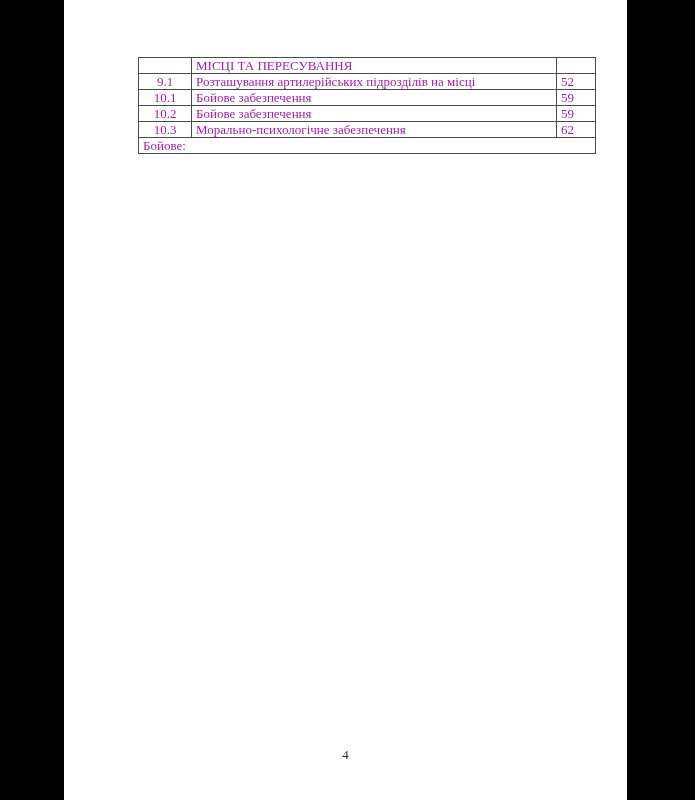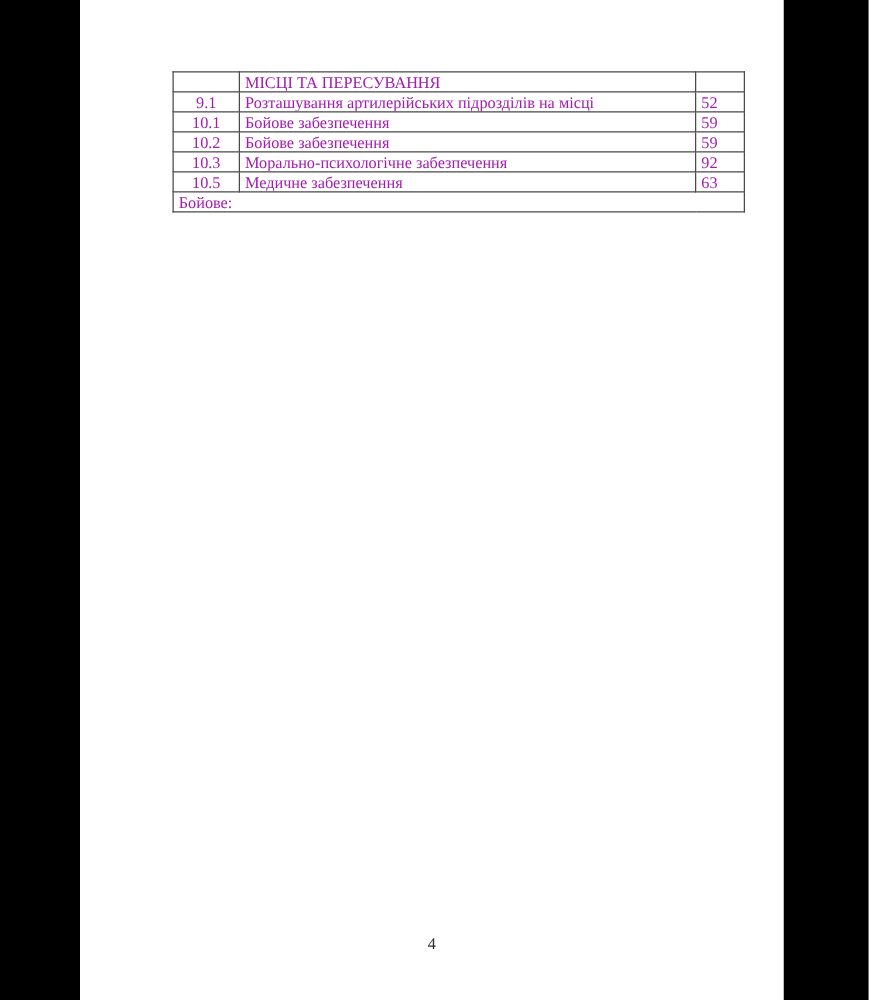--- a/index.html
+++ b/index.html
@@ -85,26 +85,21 @@
         <td class="col-page">59</td>
       </tr>
       <tr>
         <td class="col-num">10.2</td>
         <td class="col-title">Бойове забезпечення</td>
         <td class="col-page">59</td>
       </tr>
       <tr>
         <td class="col-num">10.3</td>
         <td class="col-title">Морально-психологічне забезпечення</td>
-        <td class="col-page">92</td>
-      </tr>
-      <tr>
-        <td class="col-num">10.5</td>
-        <td class="col-title">Медичне забезпечення</td>
-        <td class="col-page">63</td>
+        <td class="col-page">62</td>
       </tr>
       <tr>
         <td class="col-span" colspan="3">Бойове:</td>
       </tr>
     </tbody>
   </table>
 
   <div class="footer-pagenum">4</div>
 
 </div>

